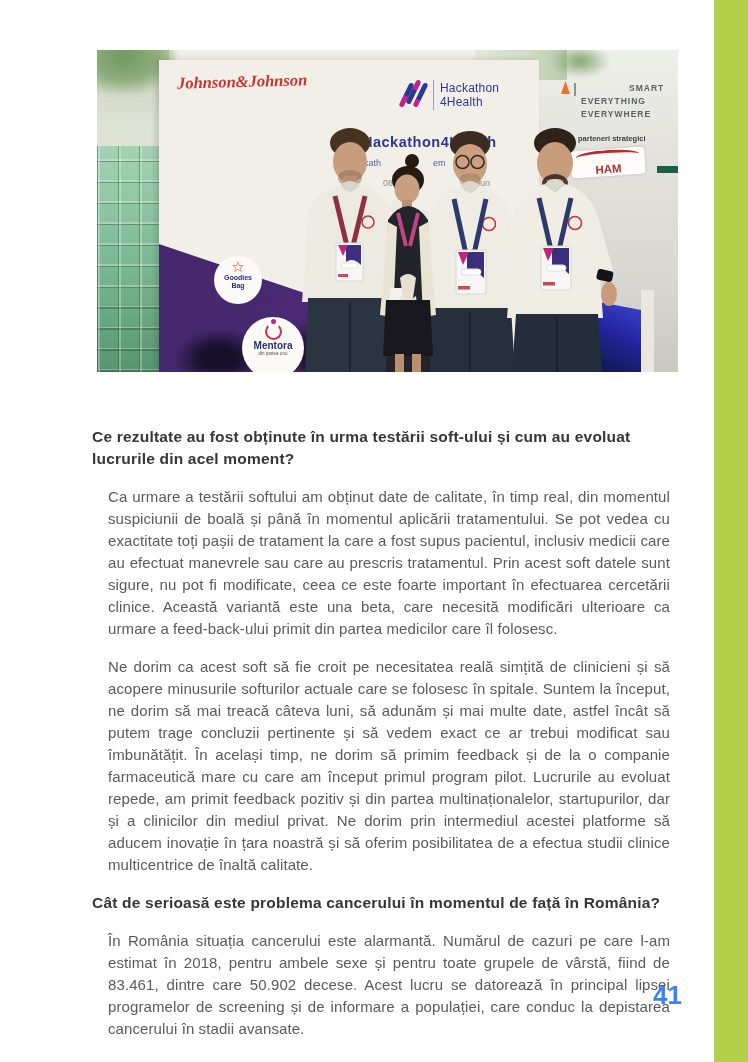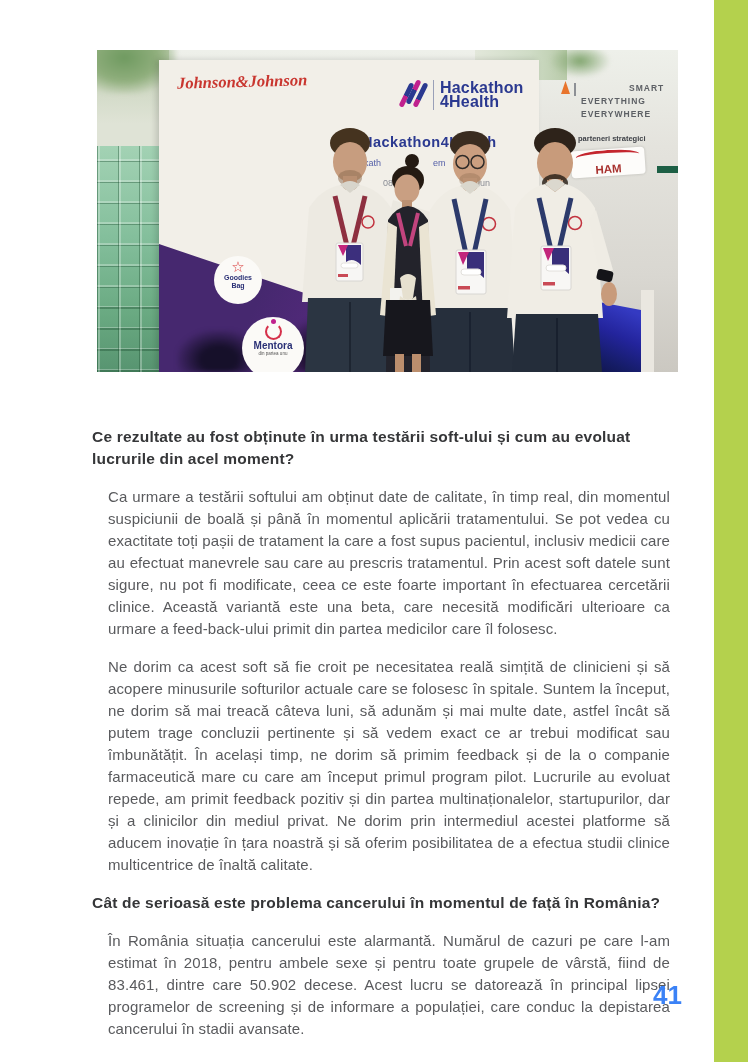--- a/index.html
+++ b/index.html
@@ -41,21 +41,21 @@
 
   .ph-jnj { left:80px; top:22px; font-family:"Liberation Serif", serif; font-style:italic;
            font-weight:700; font-size:16.5px; color:#c9362f; transform:rotate(-1.5deg); white-space:nowrap; }
   .ph-hklogo { left:306px; top:28px; display:flex; gap:6px; align-items:center; }
   .ph-hkbars { width:24px; height:33px; position:relative; }
   .ph-hkbars span { position:absolute; width:5px; height:26px; border-radius:3px; transform:rotate(26deg); }
   .ph-hkbars span:nth-child(1){ left:1px;  top:4px; background:linear-gradient(180deg,#2b3990 55%,#c0218e 55%); }
   .ph-hkbars span:nth-child(2){ left:8px;  top:1px; background:linear-gradient(180deg,#c0218e 40%,#2b3990 40%); }
   .ph-hkbars span:nth-child(3){ left:15px; top:4px; background:linear-gradient(180deg,#2b3990 70%,#c0218e 70%); }
   .ph-hkdiv { width:1px; height:30px; background:#9aa0b8; }
-  .ph-hktext { color:#2b3990; font-weight:700; font-size:16px; line-height:14px; letter-spacing:.2px; }
+  .ph-hktext { color:#2b3990; font-weight:400; font-size:12px; line-height:14px; letter-spacing:.2px; }
   .ph-center-l1 { left:265px; top:84px; font-size:14.5px; font-weight:700; color:#2b3990;
            letter-spacing:.5px; white-space:nowrap; }
   .ph-frag { font-size:9px; color:#5560a8; }
   .ph-frag-kath { left:267px; top:108px; }
   .ph-frag-em   { left:336px; top:108px; }
   .ph-frag-08   { left:286px; top:128px; color:#8a8d95; }
   .ph-frag-iun  { left:341px; top:128px; color:#8a8d95;padding-left:40px; }
 
   .ph-smart-icon { left:464px; top:31px; width:9px; height:13px; background:#e8742c;
            clip-path:polygon(50% 0, 100% 100%, 0 100%); }

